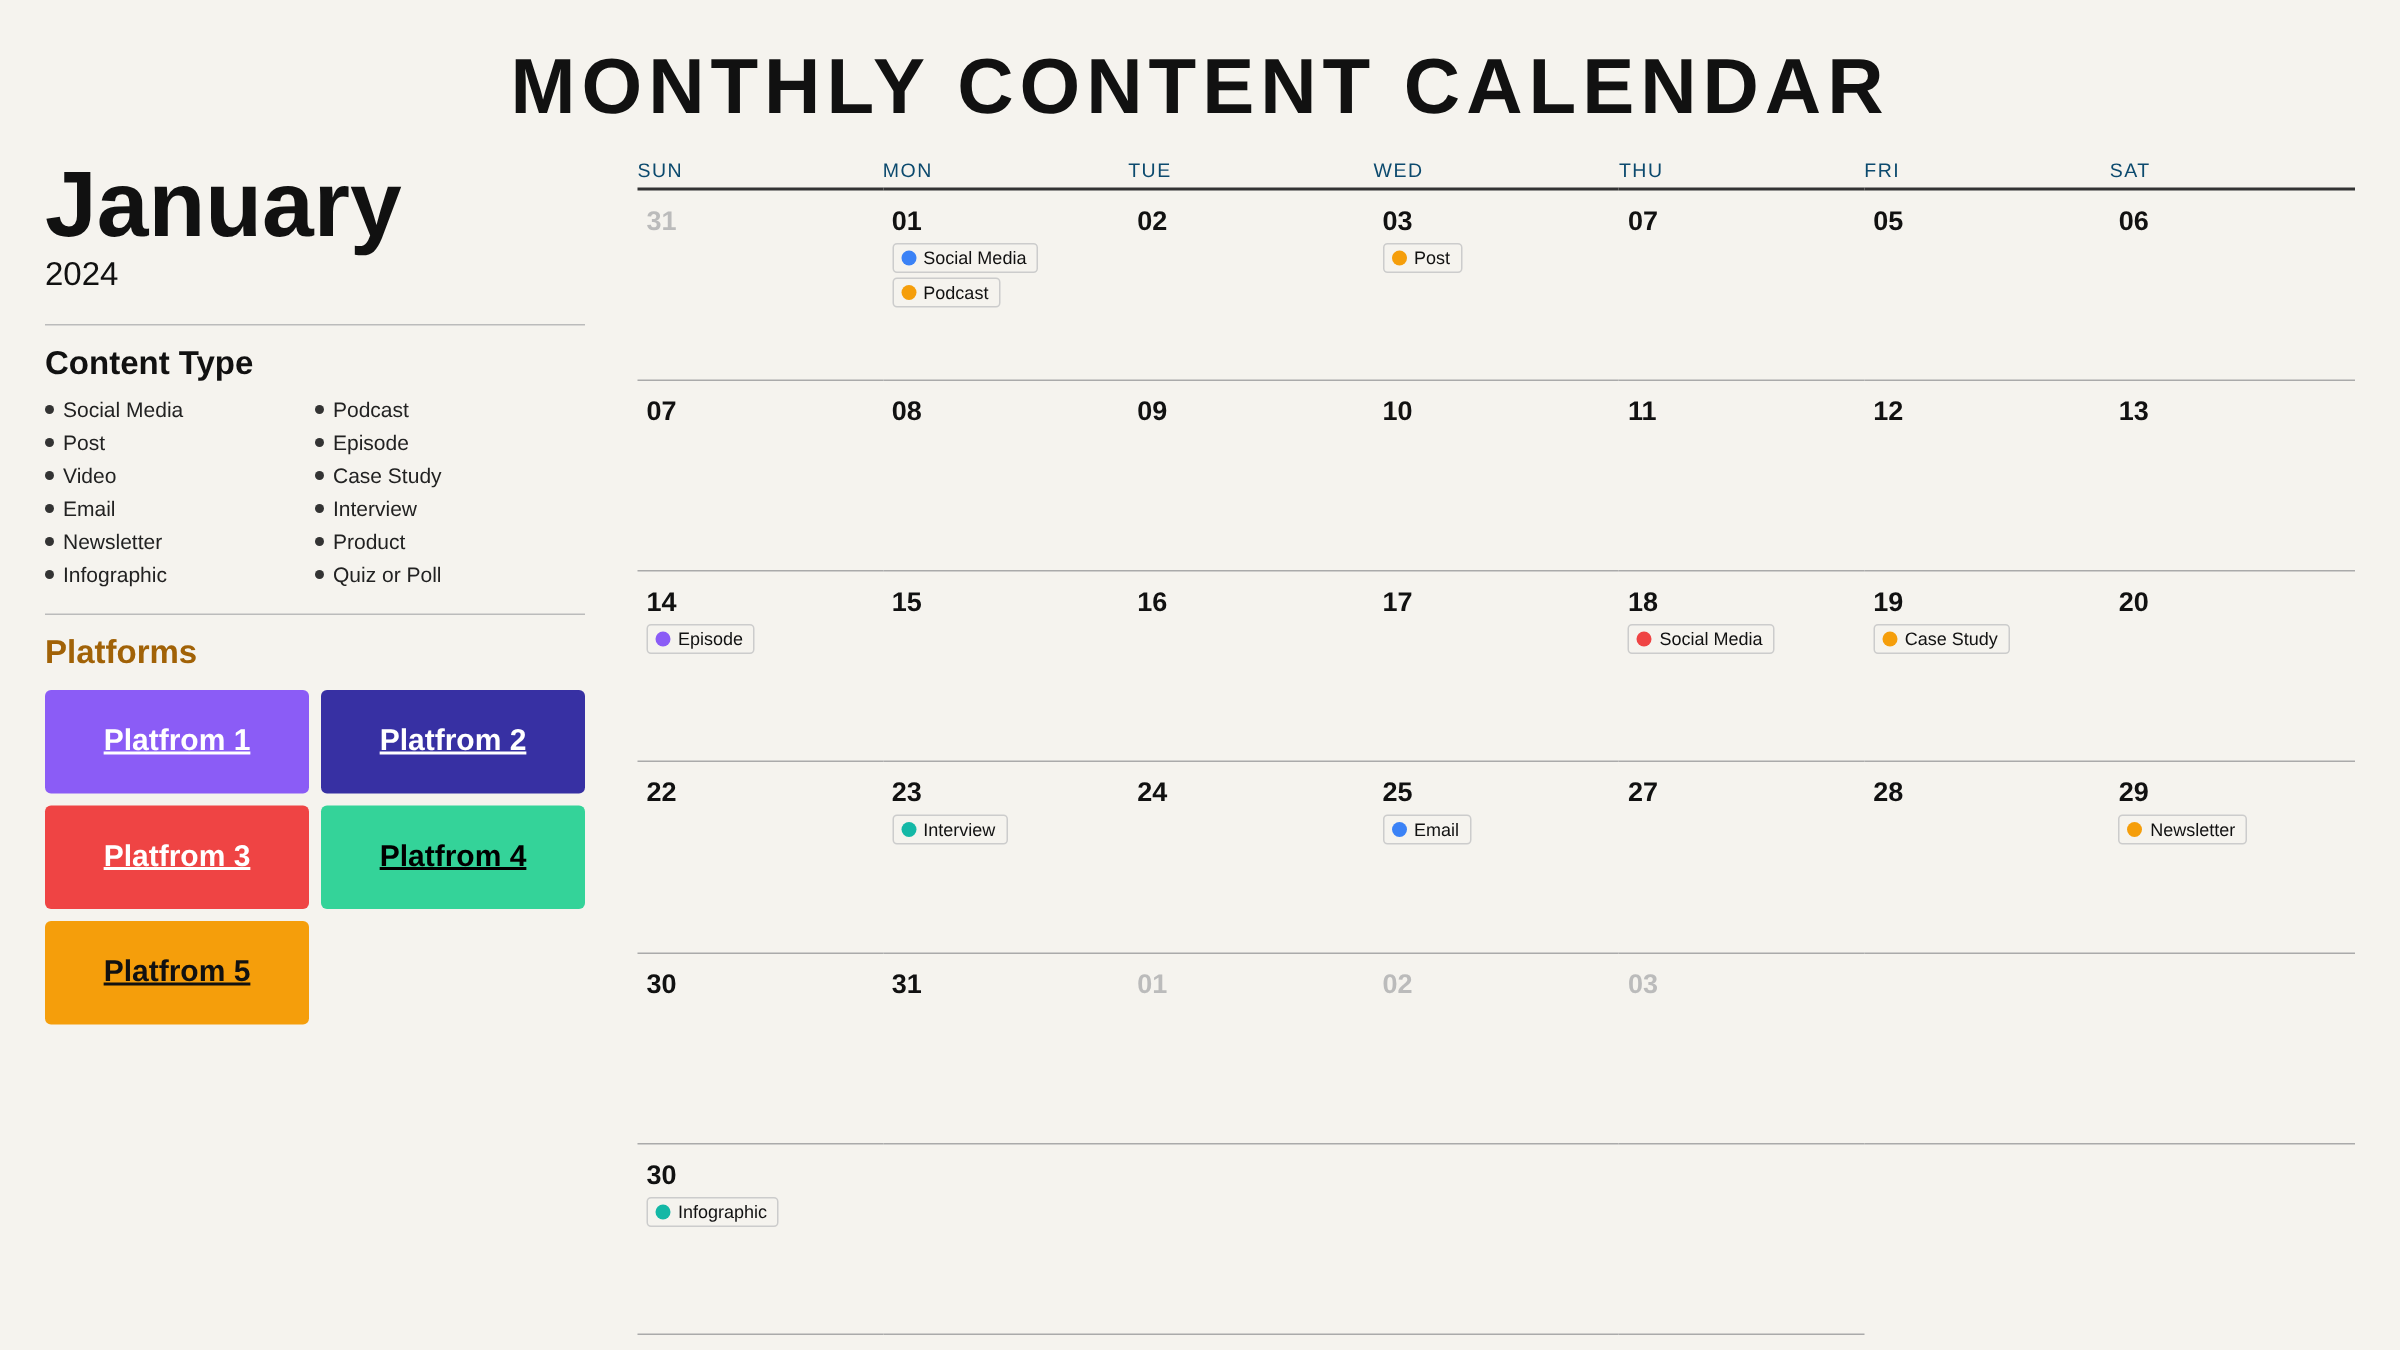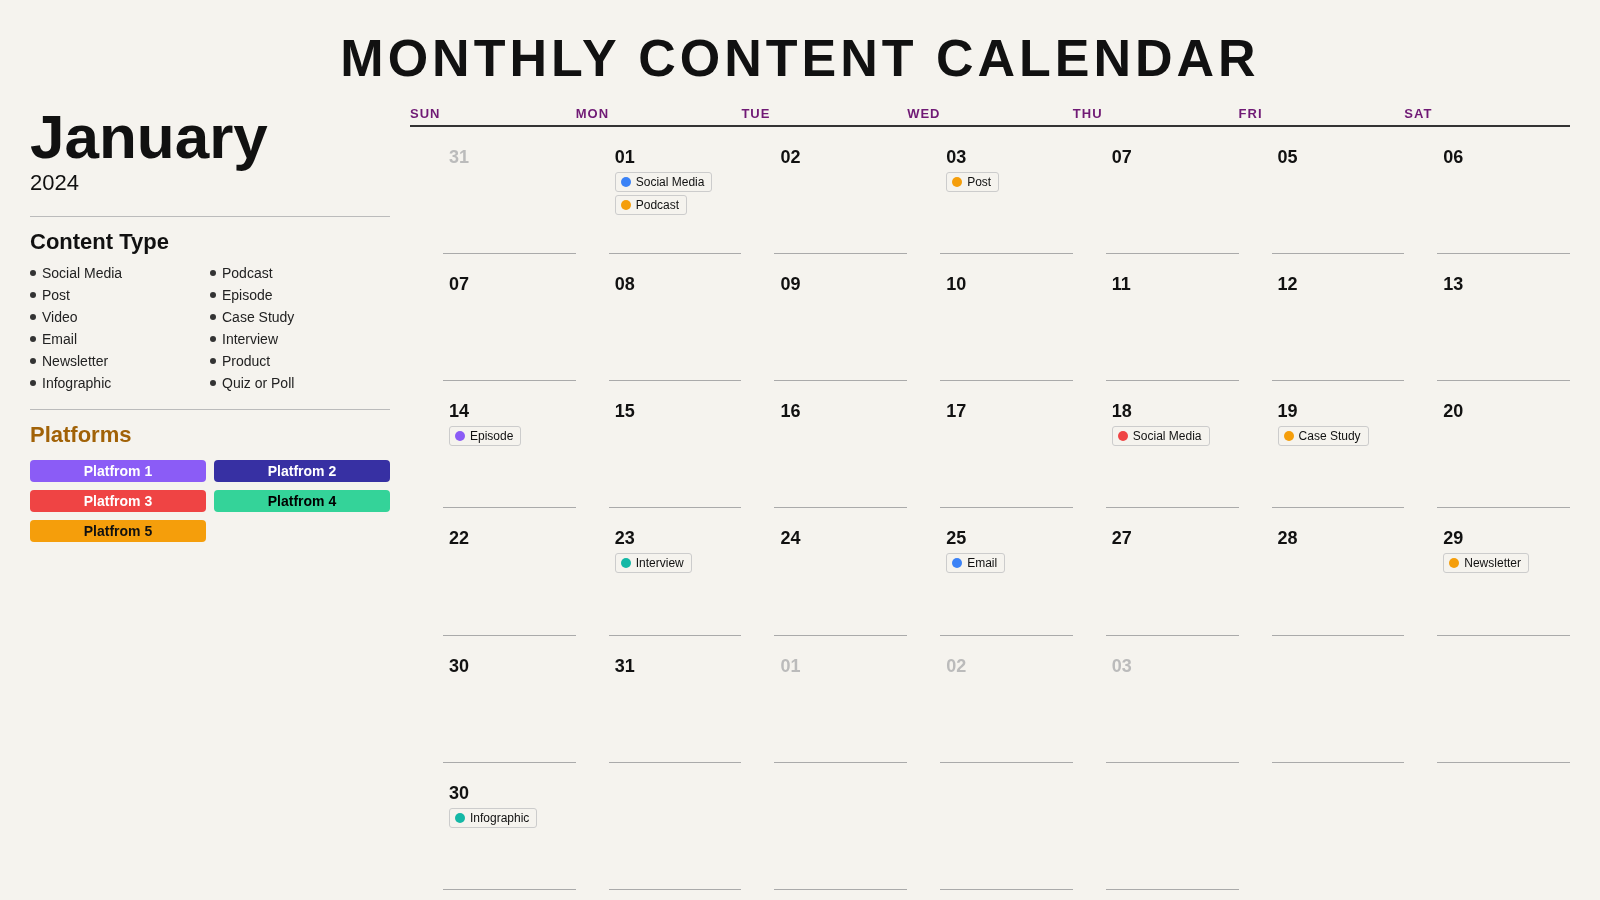--- a/index.html
+++ b/index.html
@@ -20,21 +20,21 @@
       text-align: center;
       margin-top: 28px;
       margin-bottom: 18px;
       color: #111;
     }
     .main-layout {
       display: flex;
       width: 100%;
       flex: 1;
       padding: 0 30px 10px 30px;
-      gap: 0;
+      gap: 15px;
     }
     
     .sidebar {
       width: 380px;
       min-width: 380px;
       padding-right: 20px;
       display: flex;
       flex-direction: column;
     }
     .month-name {
@@ -89,65 +89,65 @@
       margin-bottom: 12px;
       color: #a16207;
     }
     .platforms-grid {
       display: grid;
       grid-template-columns: 1fr 1fr;
       gap: 8px;
     }
     .platform-badge {
       border-radius: 4px;
-      padding: 3px 10px;
+      padding: 23px 10px;
       text-align: center;
-      font-size: 14px;
+      font-size: 20px;
       font-weight: 600;
       color: #fff;
+      text-decoration: underline;
     }
     .platform-badge.p1 { background: #8B5CF6; }
     .platform-badge.p2 { background: #3730A3; }
     .platform-badge.p3 { background: #EF4444; }
     .platform-badge.p4 { background: #34D399; color: #000000; }
     .platform-badge.p5 { background: #F59E0B; color: #111; }
     
     .calendar {
       flex: 1;
       display: flex;
       flex-direction: column;
     }
     .cal-header {
       display: grid;
       grid-template-columns: repeat(7, 1fr);
       margin-bottom: 0;
     }
     .cal-day-name {
       font-size: 13px;
-      font-weight: 700;
-      color: #701a75;
+      font-weight: 400;
+      color: #0c4a6e;
       padding-bottom: 4px;
       border-bottom: 2px solid #333;
       margin-bottom: 0;
       letter-spacing: 1px;
     }
     .cal-grid {
       display: grid;
       grid-template-columns: repeat(7, 1fr);
       grid-template-rows: repeat(6, 1fr);
       flex: 1;
     }
     .cal-cell {
       border-bottom: 1.5px solid #aaa;
-      padding: 20px 6px 4px 6px;
+      padding: 10px 6px 4px 6px;
       min-height: 110px;
       position: relative;
       display: flex;
       flex-direction: column;
-      margin-left: 33px;
     }
     .cal-date {
       font-size: 18px;
       font-weight: 700;
       color: #111;
       margin-bottom: 4px;
     }
     .cal-date.dimmed { color: #bbb; }
     .event-badge {
       display: flex;

